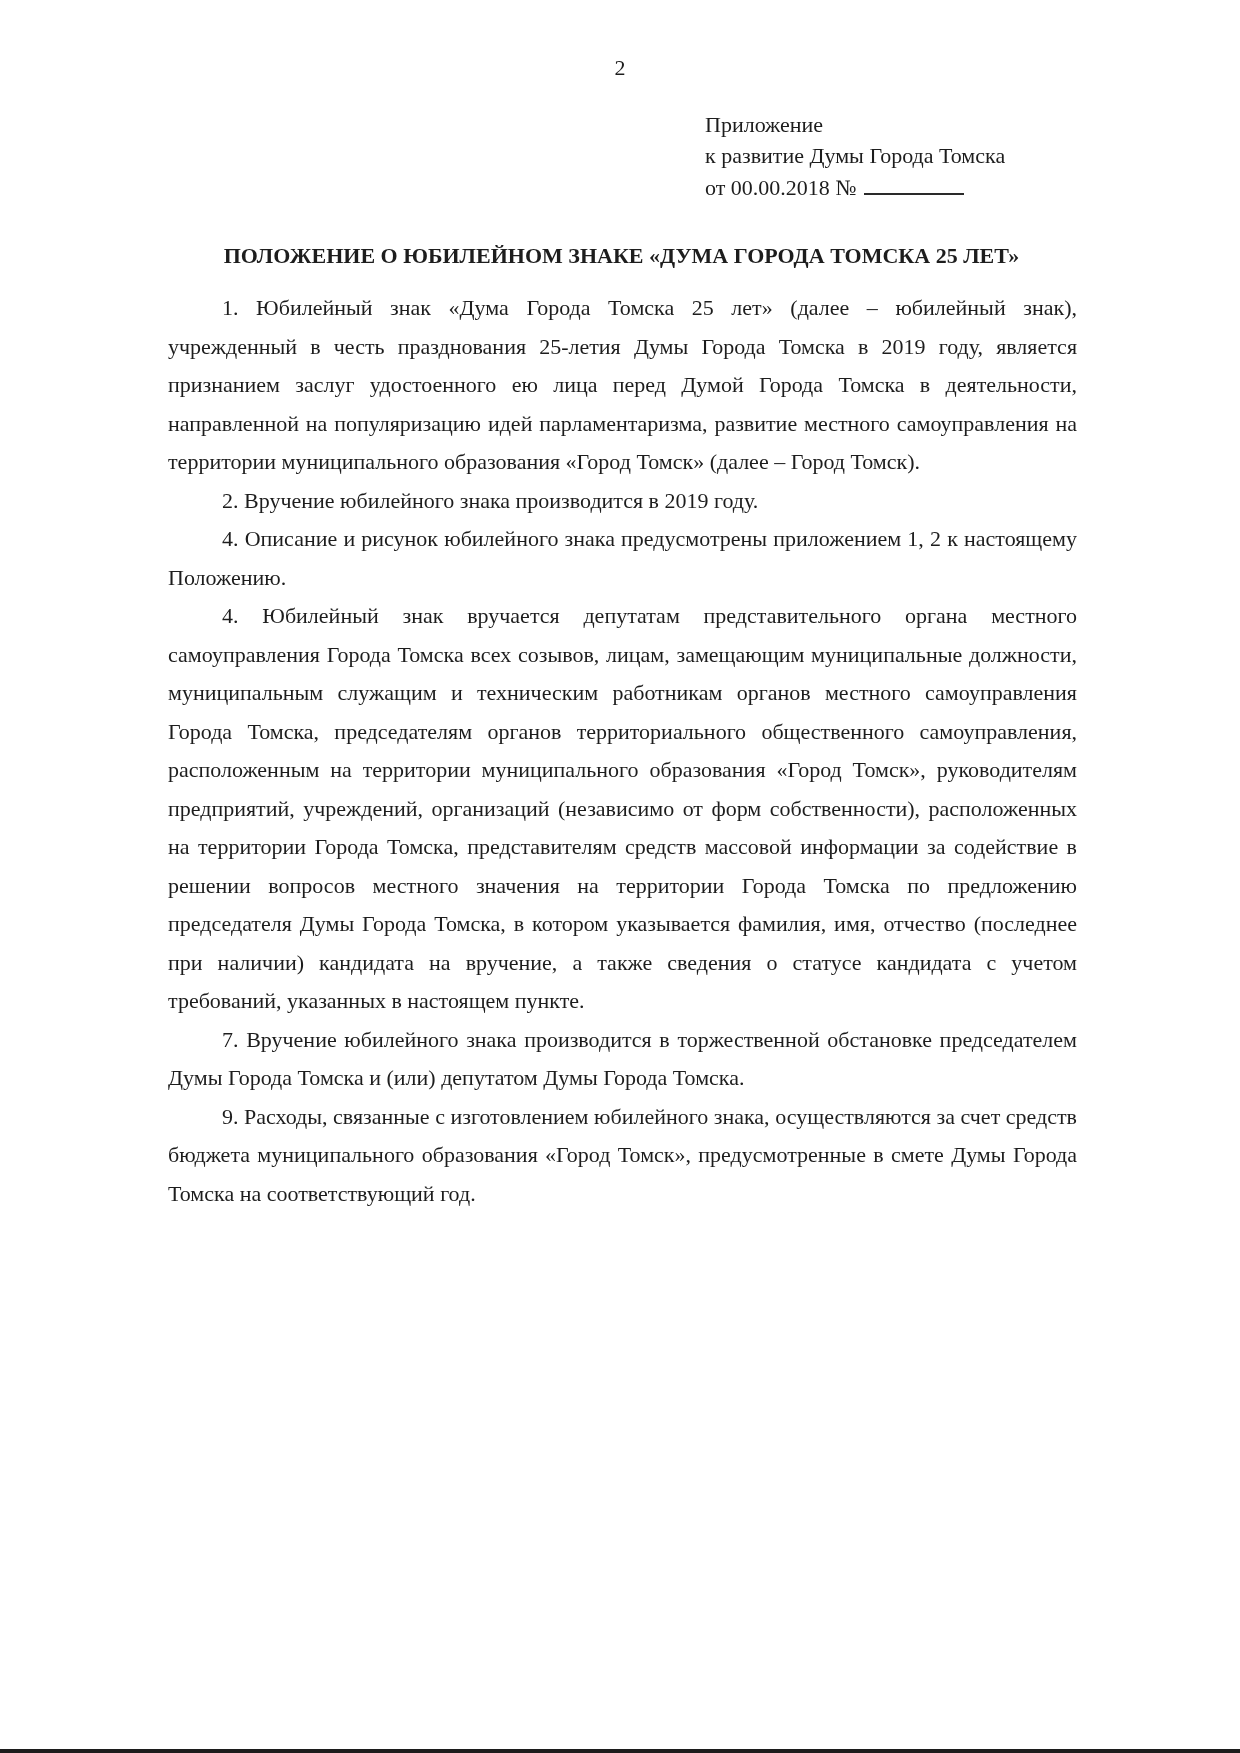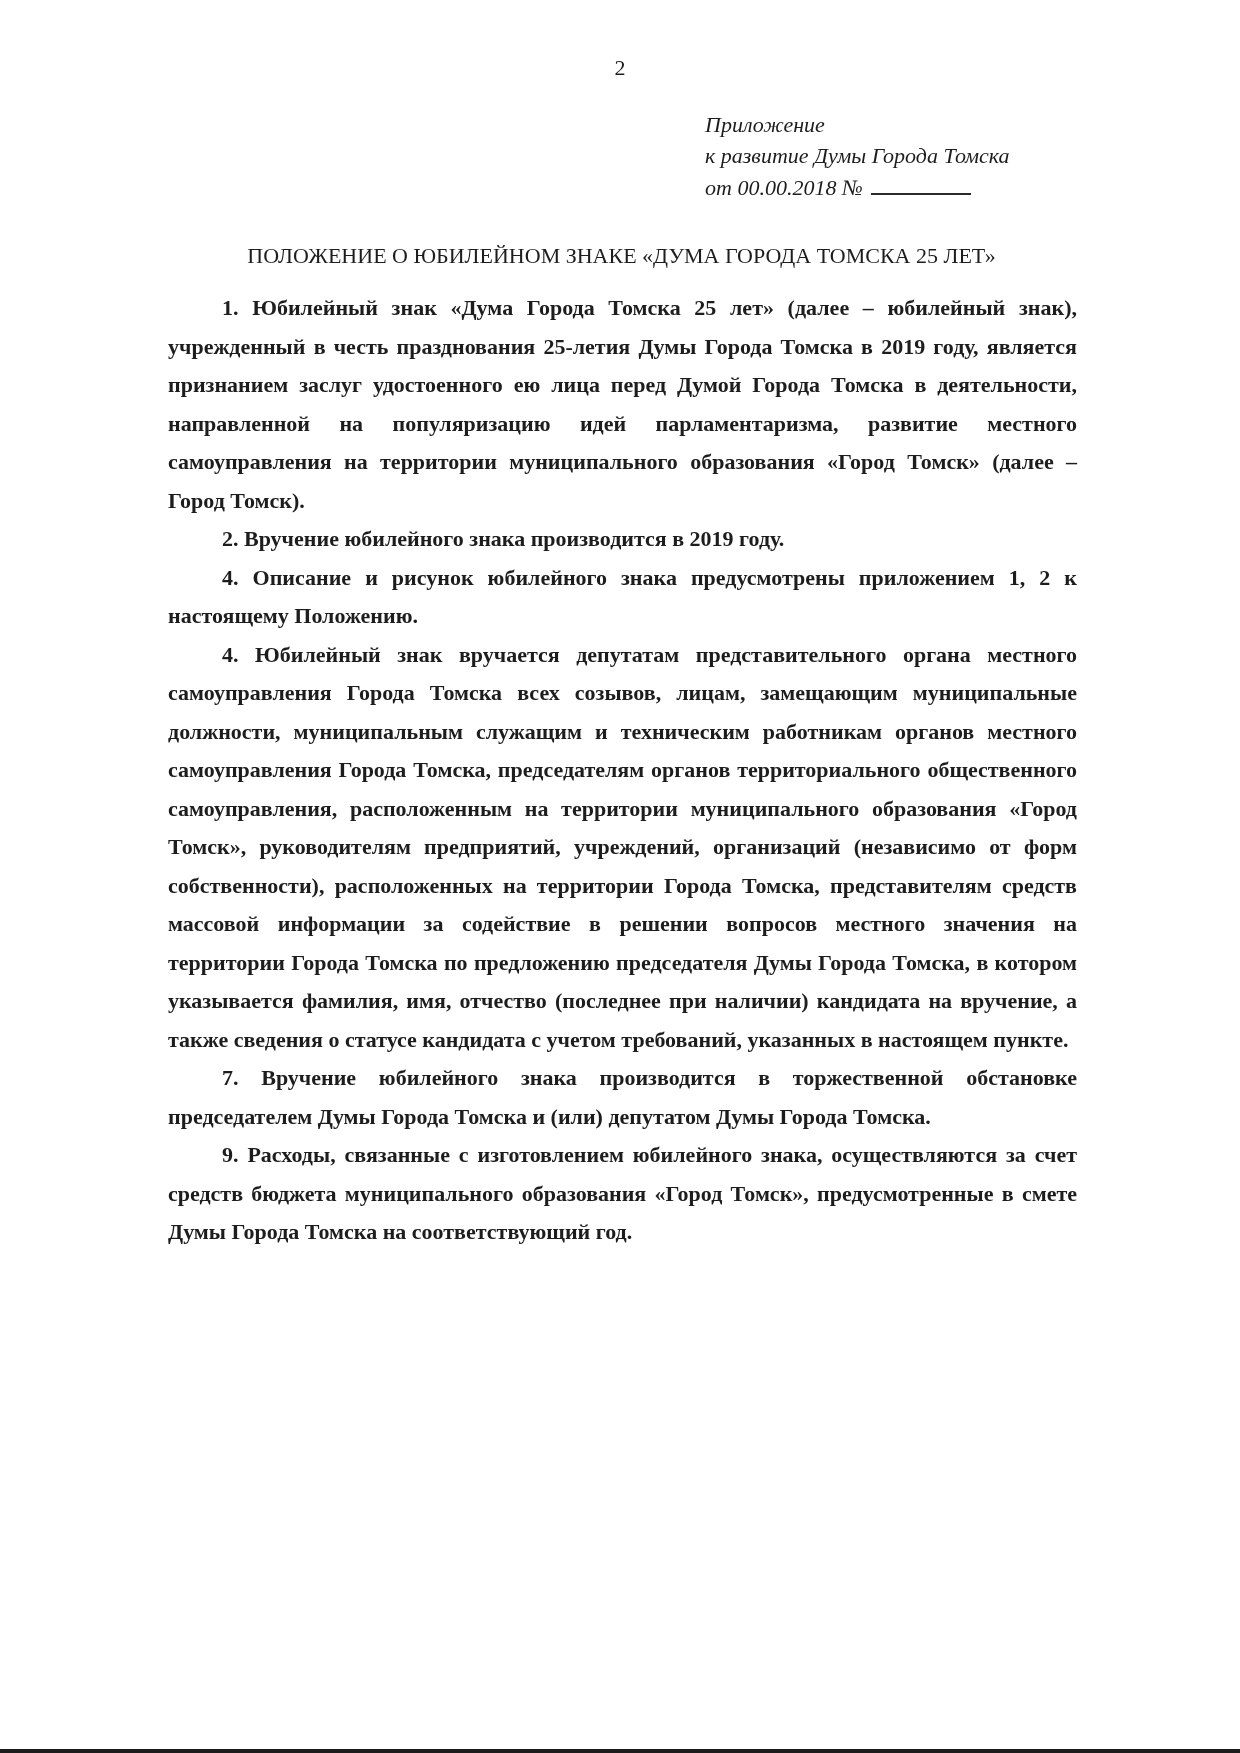--- a/index.html
+++ b/index.html
@@ -29,45 +29,43 @@
     line-height: 26px;
   }
   .appendix {
     margin-top: 28px;
     margin-left: 705px;
     font-size: 22px;
     line-height: 31px;
   }
   .appendix-line {
     white-space: nowrap;
-    font-style: italic;
   }
   .blank-line {
     display: inline-block;
     width: 100px;
     border-bottom: 2px solid #2a2a2a;
     height: 1em;
     margin-left: 8px;
     vertical-align: baseline;
   }
   .doc-title {
     margin-top: 38px;
     padding: 0 165px 0 168px;
     text-align: center;
-    font-weight: normal;
+    font-weight: bold;
     font-size: 22px;
     line-height: 30px;
   }
   .content {
     margin-top: 18px;
     padding: 0 163px 0 168px;
     font-size: 22px;
     line-height: 38.5px;
     text-align: justify;
-    font-weight: bold;
   }
   .content p {
     margin: 0;
     text-indent: 54px;
   }
   .scan-edge {
     position: absolute;
     left: 0;
     bottom: 0;
     width: 100%;

